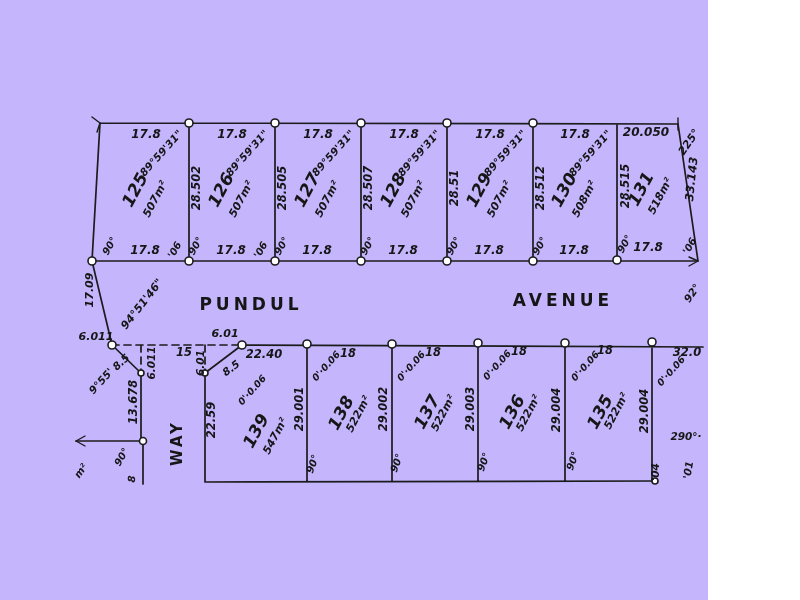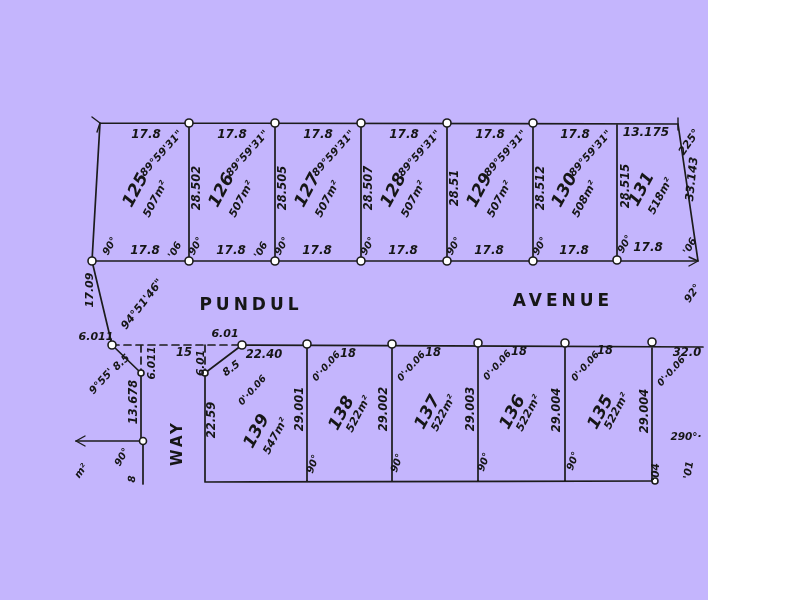--- a/index.html
+++ b/index.html
@@ -65,21 +65,21 @@
       <circle cx="655" cy="481" r="3"></circle>
     </g>
   </svg>
   <div id="plan-labels">
       <span class="lbl" style="left: 146px; top: 134px; font-size: 12px; transform: translate(-50%, -50%) rotate(0deg);">17.8</span>
       <span class="lbl" style="left: 232px; top: 134px; font-size: 12px; transform: translate(-50%, -50%) rotate(0deg);">17.8</span>
       <span class="lbl" style="left: 318px; top: 134px; font-size: 12px; transform: translate(-50%, -50%) rotate(0deg);">17.8</span>
       <span class="lbl" style="left: 404px; top: 134px; font-size: 12px; transform: translate(-50%, -50%) rotate(0deg);">17.8</span>
       <span class="lbl" style="left: 490px; top: 134px; font-size: 12px; transform: translate(-50%, -50%) rotate(0deg);">17.8</span>
       <span class="lbl" style="left: 575px; top: 134px; font-size: 12px; transform: translate(-50%, -50%) rotate(0deg);">17.8</span>
-      <span class="lbl" style="left: 646px; top: 132px; font-size: 12px; transform: translate(-50%, -50%) rotate(0deg);">13.175</span>
+      <span class="lbl" style="left: 646px; top: 132px; font-size: 12px; transform: translate(-50%, -50%) rotate(0deg);">20.050</span>
       <span class="lbl" style="left: 161px; top: 153px; font-size: 10.5px; transform: translate(-50%, -50%) rotate(-48deg);">89°59'31"</span>
       <span class="lbl" style="left: 247px; top: 153px; font-size: 10.5px; transform: translate(-50%, -50%) rotate(-48deg);">89°59'31"</span>
       <span class="lbl" style="left: 333px; top: 153px; font-size: 10.5px; transform: translate(-50%, -50%) rotate(-48deg);">89°59'31"</span>
       <span class="lbl" style="left: 419px; top: 153px; font-size: 10.5px; transform: translate(-50%, -50%) rotate(-48deg);">89°59'31"</span>
       <span class="lbl" style="left: 505px; top: 153px; font-size: 10.5px; transform: translate(-50%, -50%) rotate(-48deg);">89°59'31"</span>
       <span class="lbl" style="left: 590px; top: 153px; font-size: 10.5px; transform: translate(-50%, -50%) rotate(-48deg);">89°59'31"</span>
       <span class="lbl" style="left: 135px; top: 190px; font-size: 17px; transform: translate(-50%, -50%) rotate(-62deg);">125</span>
       <span class="lbl" style="left: 221px; top: 190px; font-size: 17px; transform: translate(-50%, -50%) rotate(-62deg);">126</span>
       <span class="lbl" style="left: 307px; top: 190px; font-size: 17px; transform: translate(-50%, -50%) rotate(-62deg);">127</span>
       <span class="lbl" style="left: 393px; top: 190px; font-size: 17px; transform: translate(-50%, -50%) rotate(-62deg);">128</span>

